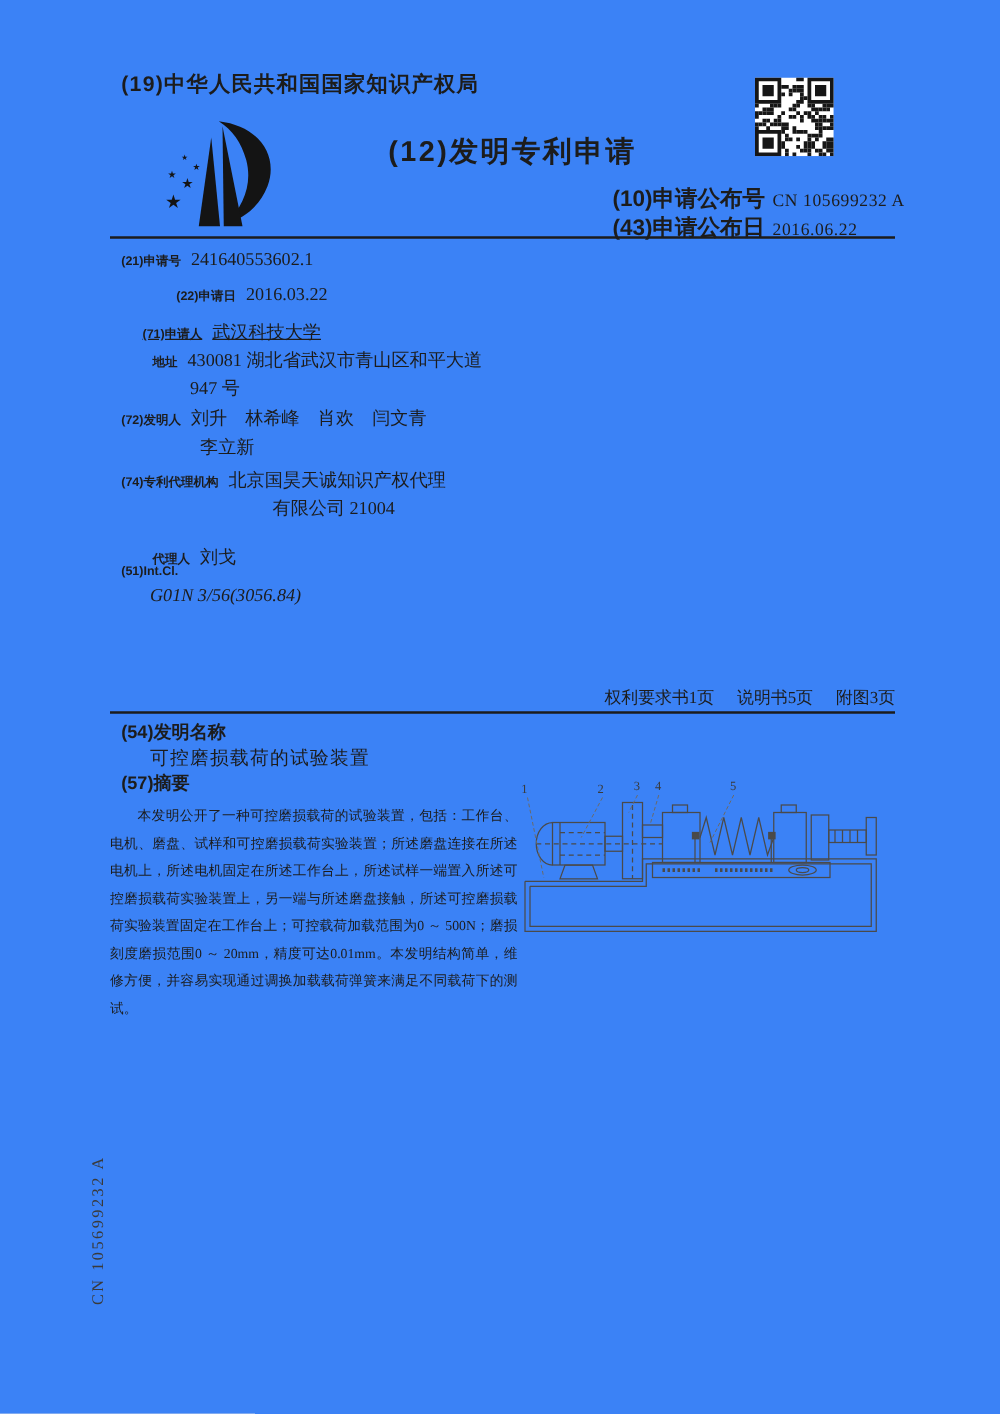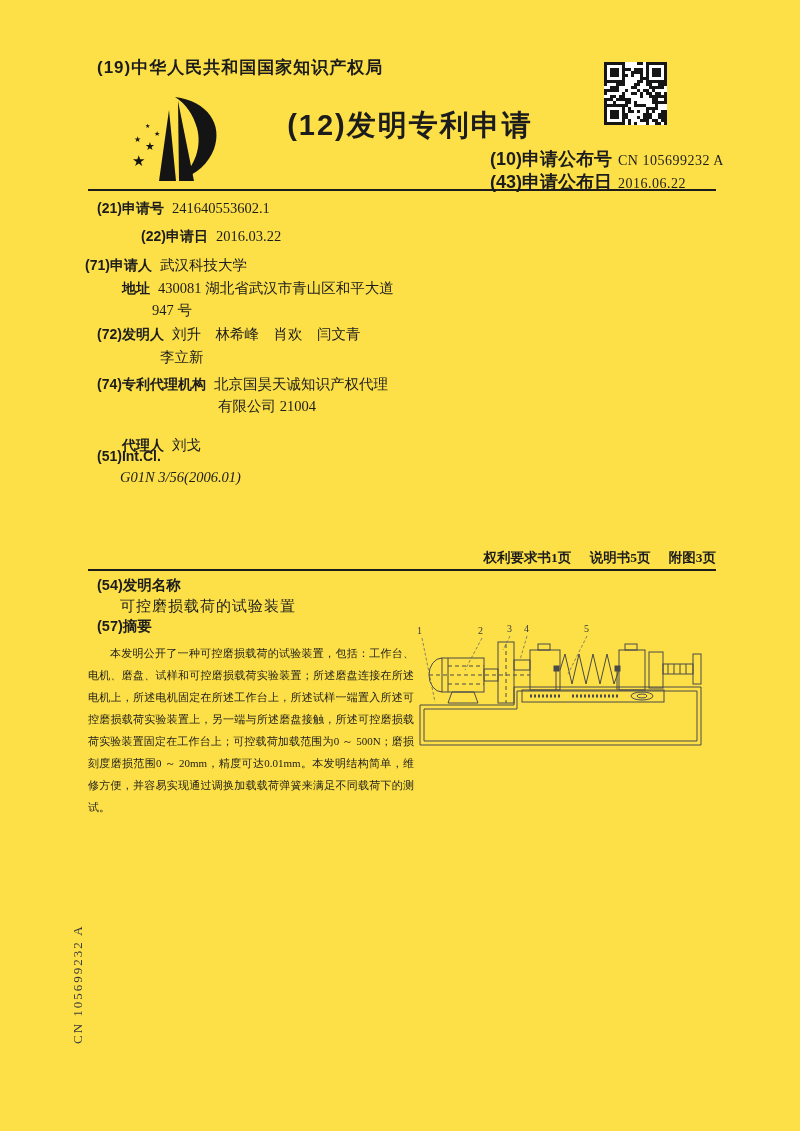--- a/index.html
+++ b/index.html
@@ -1,41 +1,41 @@
 <!DOCTYPE html>
 <html><head>
 <meta charset="utf-8">
 <style>
   * { margin:0; padding:0; box-sizing:border-box; }
   html,body { background:#e8e8e8; }
   .page {
     position:relative; width:800px; height:1131px; margin:0 auto;
-    background:#fde047; color:#1c1c1c; overflow:hidden;
+    background:#3b82f6; color:#1c1c1c; overflow:hidden;
     font-family:"Liberation Serif", serif;
   }
   .abs { position:absolute; }
   .lbl { font-family:"Liberation Sans", sans-serif; font-weight:700; }
   .val { font-family:"Liberation Serif", serif; }
   .office { left:97px; top:56px; font-family:"Liberation Sans",sans-serif; font-weight:700; font-size:17px; letter-spacing:1px; }
   .logo { left:118px; top:92px; width:120px; height:98px; }
-  .doc-type { left:250px; top:106px; width:320px; text-align:center; font-family:"Liberation Sans",sans-serif; font-weight:700; font-size:29px; letter-spacing:2px; }
+  .doc-type { left:250px; top:106px; width:320px; text-align:center; font-family:"Liberation Sans",sans-serif; font-weight:700; font-size:23px; letter-spacing:2px; }
   .qr { left:604px; top:62px; width:63px; height:63px; }
   .pub-row { left:490px; font-size:14px; white-space:nowrap; }
   .pub-row .lbl { font-size:18px; }
   .pub-row .val { margin-left:6px; letter-spacing:0.5px; }
   .pub-no   { top:147px; }
   .pub-date { top:170px; }
   .rule { left:88px; width:628px; height:2px; background:#1c1c1c; }
   .rule-1 { top:189px; }
   .rule-2 { top:569px; }
   .bib-line { font-size:14.5px; white-space:nowrap; }
-  .bib-line .lbl { font-size:14px; margin-right:8px; }
+  .bib-line .lbl { font-size:10px; margin-right:8px; }
   .italic { font-style:italic; }
   .pages-info { left:380px; top:549px; width:336px; text-align:right; font-size:13.5px; }
-  .pages-info span { margin-left:15px;font-weight:bold; }
+  .pages-info span { margin-left:15px; }
   .sec-label { font-family:"Liberation Sans",sans-serif; font-weight:700; font-size:14.5px; }
   .invention-title { left:120px; top:597px; font-size:15px; letter-spacing:1px;text-align:center; }
   .abstract-text {
     left:88px; top:642px; width:326px;
     font-size:11px; line-height:22px; text-align:justify; text-indent:2em;
     text-justify:inter-ideograph;
   }
   .figure { left:410px; top:614px; width:302px; height:150px; }
   .side-number {
     left:70px; top:1044px; transform:rotate(-90deg); transform-origin:0 0;
@@ -228,21 +228,21 @@
 
   <div class="abs rule rule-1"></div>
 
   <div>
     <div class="abs bib-line" style="left:97px; top:200px;">
       <span class="lbl">(21)申请号</span><span class="val">241640553602.1</span>
     </div>
     <div class="abs bib-line" style="left:97px; top:228px;margin-left:44px;">
       <span class="lbl">(22)申请日</span><span class="val">2016.03.22</span>
     </div>
-    <div class="abs bib-line" style="left:85px; top:256px;">
+    <div class="abs bib-line" style="left:114px; top:256px;text-decoration:underline;">
       <span class="lbl">(71)申请人</span><span class="val">武汉科技大学</span>
     </div>
     <div class="abs bib-line" style="left:122px; top:279px;">
       <span class="lbl">地址</span><span class="val">430081 湖北省武汉市青山区和平大道</span>
     </div>
     <div class="abs bib-line" style="left:152px; top:301px;">
       <span class="val">947 号</span>
     </div>
     <div class="abs bib-line" style="left:97px; top:325px;">
       <span class="lbl">(72)发明人</span><span class="val">刘升　林希峰　肖欢　闫文青</span>
@@ -256,21 +256,21 @@
     <div class="abs bib-line" style="left:218px; top:397px;">
       <span class="val">有限公司 21004</span>
     </div>
     <div class="abs bib-line" style="left:122px; top:420px;margin-top:16px;">
       <span class="lbl">代理人</span><span class="val">刘戈</span>
     </div>
     <div class="abs bib-line" style="left:97px; top:448px;">
       <span class="lbl">(51)Int.Cl.</span>
     </div>
     <div class="abs bib-line italic" style="left:120px; top:469px;">
-      <span class="val">G01N 3/56(2006.01)</span>
+      <span class="val">G01N 3/56(3056.84)</span>
     </div>
   </div>
 
   <div class="abs pages-info">
     <span>权利要求书1页</span>
     <span>说明书5页</span>
     <span>附图3页</span>
   </div>
 
   <div class="abs rule rule-2"></div>

